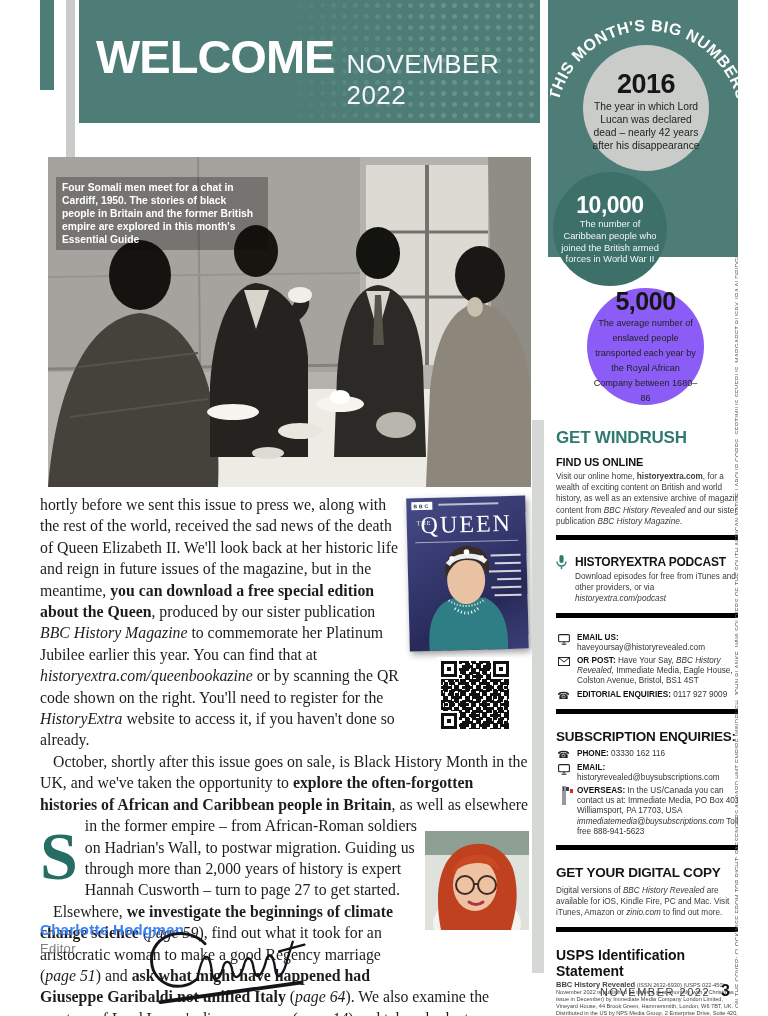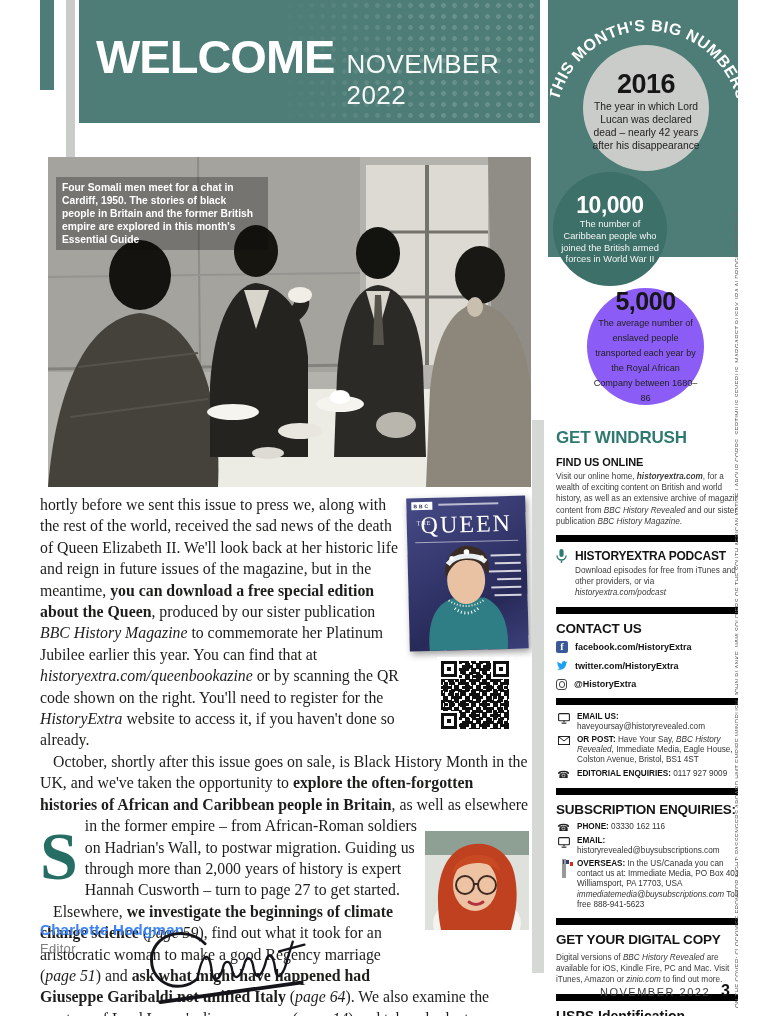--- a/index.html
+++ b/index.html
@@ -47,21 +47,21 @@
   .editorial { position:absolute; left:40px; top:494px; width:492px; font-family:"Liberation Serif", serif;
     font-size:15.8px; line-height:21.4px; color:#1d1d1b; }
   .editorial p { margin:0; }
   .editorial p.indent { text-indent:13px; }
   .dropcap { float:left; font-size:68px; line-height:52px; padding:4px 7px 0 0; color:#266e64; font-weight:700;
     font-family:"Liberation Serif", serif; }
   .sp1 { float:right; clear:right; width:126px; height:160px; }
   .sp2 { float:right; clear:right; width:104px; height:78px; }
   .spgap { float:right; clear:right; width:1px; height:94px; }
   .sp3 { float:right; clear:right; width:112px; height:160px; }
-  .rt-b { font-weight:bold; } .rt-i { font-style:italic; } .rt-bi { font-weight:bold; font-style:italic; }
+  .rt-b { font-weight:bold; } .rt-i { font-style:italic; } .rt-bi { font-weight:bold; }
 
   
   .queen-cover { position:absolute; left:408px; top:497px; width:119px; height:153px; transform:rotate(-1.4deg);
     background:linear-gradient(150deg,#474b86 0%,#33366b 45%,#272a58 70%,#3c4079 100%);
     box-shadow:2px 3px 7px rgba(0,0,0,.4); overflow:hidden; }
   .q-bbc { position:absolute; left:5px; top:4px; background:#fff; color:#1d2150; font-size:5px; font-weight:800;
     letter-spacing:2px; padding:1px 2px; }
   .q-topline { position:absolute; left:32px; top:6px; width:60px; height:2px; background:rgba(255,255,255,.65); }
   .q-the { position:absolute; left:10px; top:22px; color:#fff; font-size:6px; letter-spacing:1px; font-family:"Liberation Serif",serif; }
   .q-title { position:absolute; left:0; top:14px; width:100%; text-align:center; color:#fff; font-size:24px;
@@ -86,21 +86,21 @@
   .editor-block { position:absolute; left:40px; top:921px; }
   .editor-name { font-size:15px; font-weight:700; color:#3b82f6; letter-spacing:.3px; }
   .editor-role { font-size:13px; color:#7d7d7d; margin-top:3px; letter-spacing:.3px; }
   .signature { position:absolute; left:135px; top:930px; }
   .portrait { position:absolute; left:425px; top:831px; width:104px; height:99px; overflow:hidden; }
 
   
   .gray-strip { position:absolute; left:532px; top:420px; width:12px; height:553px; background:#d6d8d5; }
   .right-col { position:absolute; left:556px; top:428px; width:188px; color:#2b2b2b; }
   .gi-title { color:#2e7a70; font-size:17px; font-weight:800; letter-spacing:-.2px; margin-bottom:8px; }
-  .rc-section { border-top:7px solid #000000; margin-top:8px; padding-top:7px; }
+  .rc-section { border-top:5px solid #000000; margin-top:8px; padding-top:15px; }
   .rc-section.first { border-top:none; margin-top:0; padding-top:0; }
   .rc-h1 { font-size:11px; font-weight:800; color:#141414; letter-spacing:-.1px; margin-bottom:3px; }
   .rc-h2 { font-size:13.5px; font-weight:800; color:#141414; letter-spacing:-.2px; margin-bottom:5px; }
   .rc-body { font-size:8.2px; line-height:11.2px; color:#3a3a3a; }
   .pod-head { display:flex; gap:8px; align-items:flex-start; }
   .pod-head .rc-h2 { margin-bottom:2px; }
   .soc-row { display:flex; align-items:center; gap:7px; margin-bottom:4px; }
   .soc-label { font-size:9px; font-weight:800; color:#111; }
   .c-row { display:flex; gap:6px; margin-bottom:3px; }
   .c-icon { width:15px; flex:0 0 15px; display:flex; justify-content:center; padding-top:1px; }
@@ -299,39 +299,20 @@
               <line x1="5.5" y1="11.5" x2="5.5" y2="14" stroke="#2e7a70" stroke-width="1.4"></line>
             </svg>
         </span>
         <div>
           <div class="rc-h2" style="font-size:12px">HISTORYEXTRA PODCAST</div>
           <div class="rc-body">Download episodes for free from iTunes and other providers, or via <span class="rt-i">historyextra.com/podcast</span></div>
         </div>
       </div>
     </div>
 
-    <div class="rc-section">
-      <div class="rc-h2">CONTACT US</div>
-      <div class="soc-row">
-        <span class="icon-fb"></span>
-        <span class="soc-label">facebook.com/HistoryExtra</span>
-      </div>
-      <div class="soc-row">
-        <span>
-          <svg width="12" height="10" viewBox="0 0 12 10">
-              <path d="M11.6 1.2c-.4.2-.9.4-1.3.4.5-.3.8-.7 1-1.3-.5.3-1 .5-1.5.6C9.3.4 8.7.1 8.1.1 6.9.1 6 1 6 2.2c0 .2 0 .3.1.5C4.3 2.6 2.7 1.8 1.6.5 1.4.9 1.3 1.2 1.3 1.7c0 .7.4 1.4 1 1.8-.4 0-.7-.1-1-.3v.1c0 1 .7 1.9 1.7 2.1-.2 0-.4.1-.6.1H2c.3.9 1.1 1.5 2 1.5-.7.6-1.6.9-2.6.9H1c.9.6 2 .9 3.2.9 3.8 0 5.9-3.2 5.9-6v-.3c.4-.2.8-.6 1.1-1z" fill="#1da1f2"></path>
-            </svg>
-        </span>
-        <span class="soc-label">twitter.com/HistoryExtra</span>
-      </div>
-      <div class="soc-row">
-        <span class="icon-ig"></span>
-        <span class="soc-label">@HistoryExtra</span>
-      </div>
-    </div>
 
     <div class="rc-section">
       <div class="c-row">
         <span class="c-icon">
           <svg width="12" height="11" viewBox="0 0 12 11">
               <rect x=".6" y=".6" width="10.8" height="7.2" rx="1" fill="none" stroke="#222" stroke-width="1.1"></rect>
               <line x1="6" y1="7.8" x2="6" y2="9.6" stroke="#222" stroke-width="1.1"></line>
               <line x1="3.6" y1="10.2" x2="8.4" y2="10.2" stroke="#222" stroke-width="1.1"></line>
             </svg>
         </span>

